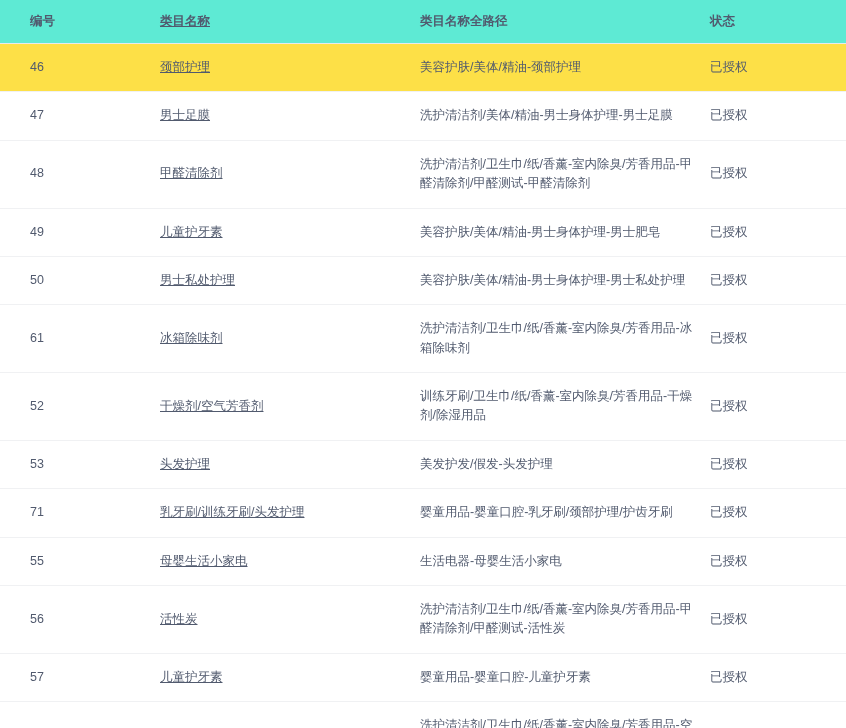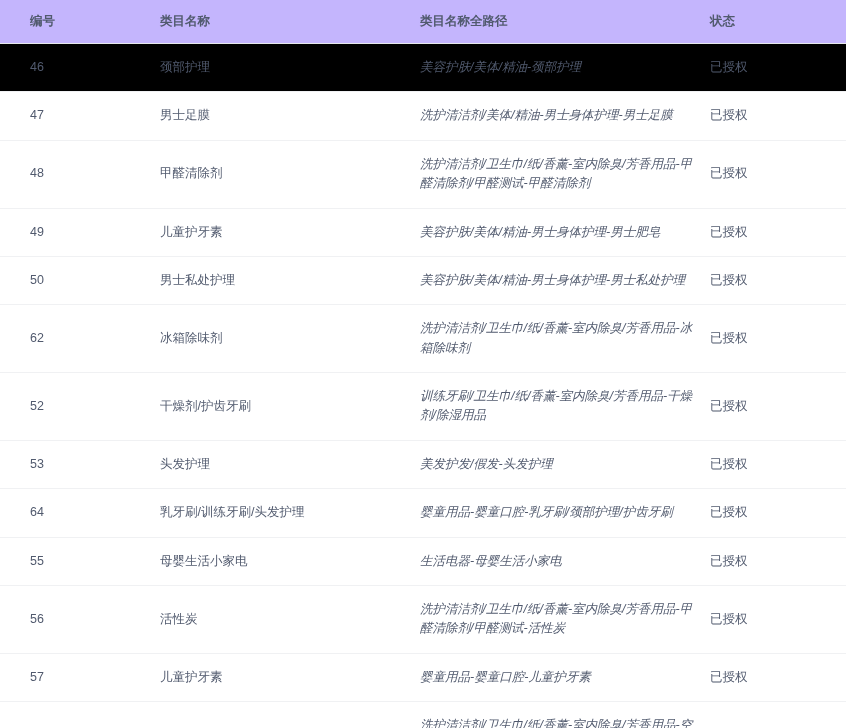--- a/index.html
+++ b/index.html
@@ -20,51 +20,50 @@
     overflow: hidden;
     background: #fff;
   }
   table.cat-table {
     width: 846px;
     border-collapse: collapse;
     table-layout: fixed;
     font-size: 12px;
   }
   table.cat-table th {
-    background: #c4b5fd;
+    background: #5eead4;
     color: #515a6e;
     font-weight: bold;
     text-align: left;
     font-size: 12.5px;
     padding: 13px 10px 13px 0;
     border-bottom: 1px solid #e8eaec;
     vertical-align: middle;
   }
   table.cat-table td {
     color: #515a6e;
     text-align: left;
     font-size: 12.5px;
     padding: 14px 10px 14px 0;
     border-bottom: 1px solid #f0f1f3;
     vertical-align: middle;
     line-height: 1.55;
   }
   .col-id    { width: 90px;  padding-left: 30px !important; }
-  .col-name  { width: 250px; padding-left: 30px !important; }
+  .col-name  { width: 250px; padding-left: 30px !important; text-decoration: underline; }
   .col-path  { width: 280px; padding-left: 0; margin-left: 12px; }
   .col-state { width: 150px; padding-left: 0; }
   th.col-id, td.col-id { text-align: left; }
   td.col-id { color: #515a6e; }
   tr.row-alt td {
-    background: #000000;
+    background: #fde047;
   }
   .path-cell {
     word-break: break-all;
     max-width: 250px;
-    font-style: italic;
   }
 </style>
 </head>
 <body>
 
 <div class="table-wrap">
   <table class="cat-table">
     <thead>
       <tr>
         <th class="col-id">编号</th>
@@ -98,39 +97,39 @@
           <td class="col-path path-cell">美容护肤/美体/精油-男士身体护理-男士肥皂</td>
           <td class="col-state">已授权</td>
         </tr>
         <tr class="cat-row">
           <td class="col-id">50</td>
           <td class="col-name">男士私处护理</td>
           <td class="col-path path-cell">美容护肤/美体/精油-男士身体护理-男士私处护理</td>
           <td class="col-state">已授权</td>
         </tr>
         <tr class="cat-row">
-          <td class="col-id">62</td>
+          <td class="col-id">61</td>
           <td class="col-name">冰箱除味剂</td>
           <td class="col-path path-cell">洗护清洁剂/卫生巾/纸/香薰-室内除臭/芳香用品-冰箱除味剂</td>
           <td class="col-state">已授权</td>
         </tr>
         <tr class="cat-row">
           <td class="col-id">52</td>
-          <td class="col-name">干燥剂/护齿牙刷</td>
+          <td class="col-name">干燥剂/空气芳香剂</td>
           <td class="col-path path-cell">训练牙刷/卫生巾/纸/香薰-室内除臭/芳香用品-干燥剂/除湿用品</td>
           <td class="col-state">已授权</td>
         </tr>
         <tr class="cat-row">
           <td class="col-id">53</td>
           <td class="col-name">头发护理</td>
           <td class="col-path path-cell">美发护发/假发-头发护理</td>
           <td class="col-state">已授权</td>
         </tr>
         <tr class="cat-row">
-          <td class="col-id">64</td>
+          <td class="col-id">71</td>
           <td class="col-name">乳牙刷/训练牙刷/头发护理</td>
           <td class="col-path path-cell">婴童用品-婴童口腔-乳牙刷/颈部护理/护齿牙刷</td>
           <td class="col-state">已授权</td>
         </tr>
         <tr class="cat-row">
           <td class="col-id">55</td>
           <td class="col-name">母婴生活小家电</td>
           <td class="col-path path-cell">生活电器-母婴生活小家电</td>
           <td class="col-state">已授权</td>
         </tr>

